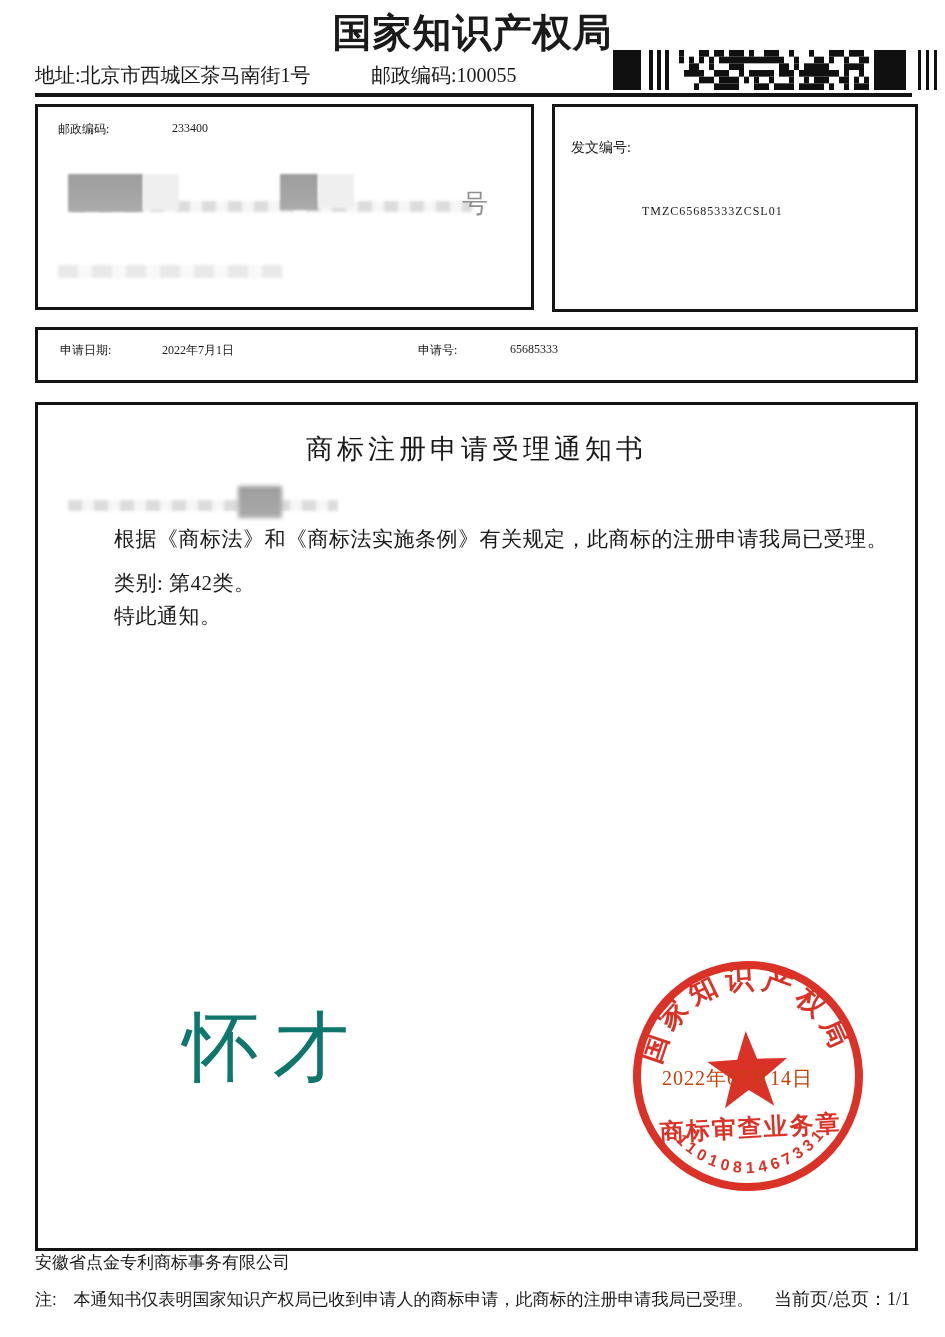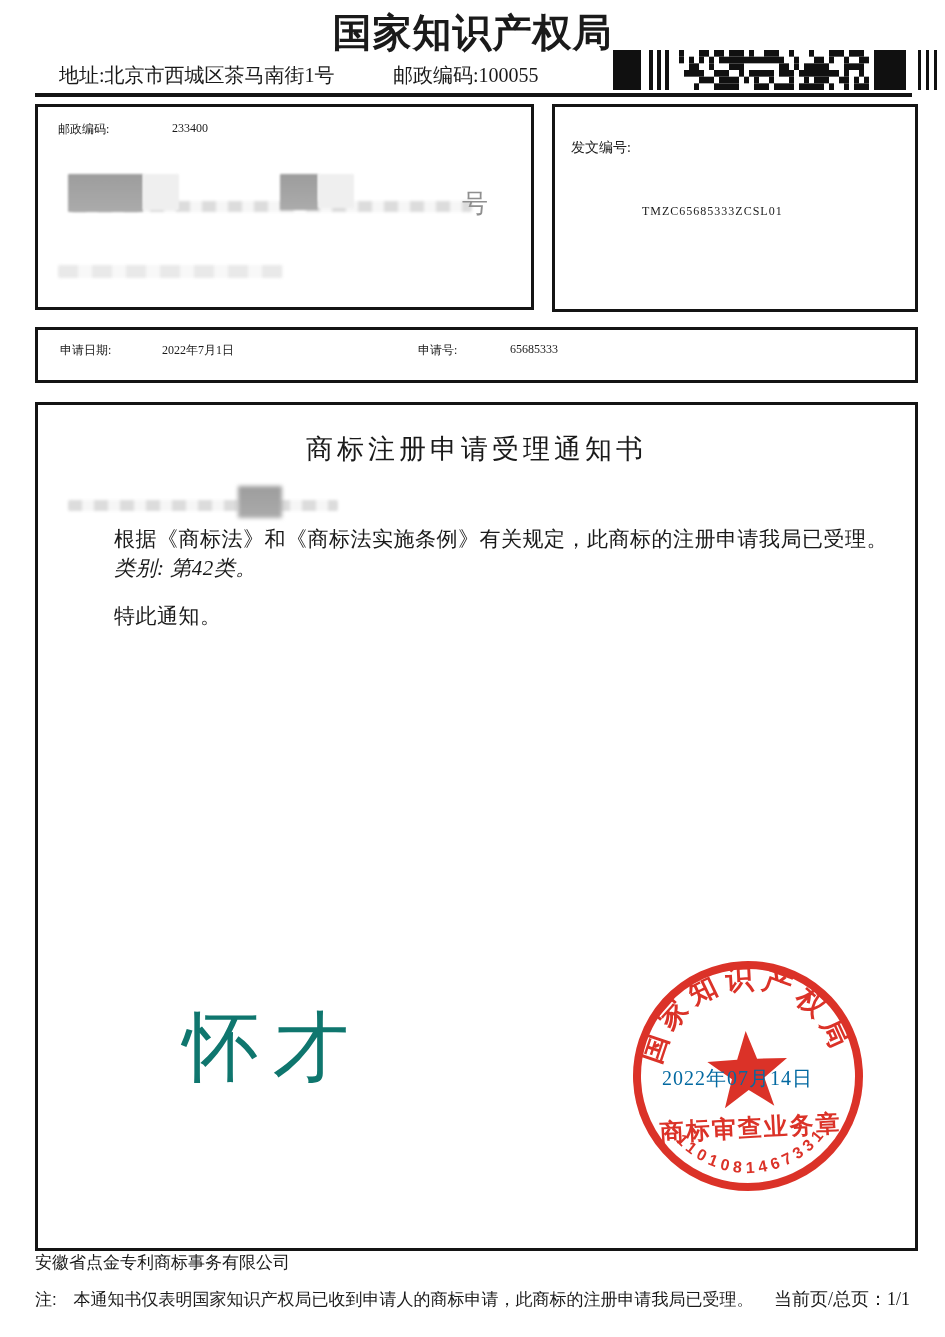--- a/index.html
+++ b/index.html
@@ -18,32 +18,32 @@
   .trademark{position:absolute;left:145px;top:592px;font-size:76px;letter-spacing:14px;
              font-weight:500;font-family:"Liberation Sans","DejaVu Sans",sans-serif;color:#0f766e;}
   .redact-dark{position:absolute;background:linear-gradient(180deg,#9d9d9d,#ababab);
                filter:blur(1.2px);border-radius:1px;}
   .redact-light{position:absolute;background:#efefef;filter:blur(1px);border-radius:1px;}
   .redact-strip{position:absolute;height:11px;filter:blur(1.4px);border-radius:2px;
     background:repeating-linear-gradient(90deg,#dcdcdc 0 14px,#f6f6f6 14px 26px);}
   .ghost{position:absolute;color:#8f8f8f;filter:blur(0.4px);}
   .seal-wrap{position:absolute;left:590px;top:551px;width:240px;height:240px;transform:rotate(-3deg);}
   .seal-date{position:absolute;left:624px;top:660px;font-size:20px;letter-spacing:1px;
-             color:#0369a1;z-index:5;white-space:nowrap;}
+             color:#c2410c;z-index:5;white-space:nowrap;}
   .footer-sans{font-family:"Liberation Sans","DejaVu Sans",sans-serif;}
   .barcode{position:absolute;left:613px;top:50px;width:324px;height:40px;}
 </style>
 </head>
 <body>
 
 <div class="page">
 
   <div class="doc-title">国家知识产权局</div>
-  <div class="hdr-line" style="left:35px;margin-left:24px;">地址:北京市西城区茶马南街1号</div>
-  <div class="hdr-line" style="left:393px;">邮政编码:100055</div>
+  <div class="hdr-line" style="left:35px;">地址:北京市西城区茶马南街1号</div>
+  <div class="hdr-line" style="left:371px;">邮政编码:100055</div>
   <div class="barcode"><svg width="324" height="40" viewBox="0 0 324 40">
         <rect x="0" y="0" width="28" height="40" fill="#101010"></rect>
         <rect x="36" y="0" width="4" height="40" fill="#101010"></rect>
         <rect x="44" y="0" width="4" height="40" fill="#101010"></rect>
         <rect x="52" y="0" width="4" height="40" fill="#101010"></rect>
         <rect x="66" y="0" width="5" height="6.666666666666667" fill="#101010"></rect>
         <rect x="86" y="0" width="5" height="6.666666666666667" fill="#101010"></rect>
         <rect x="91" y="0" width="5" height="6.666666666666667" fill="#101010"></rect>
         <rect x="101" y="0" width="5" height="6.666666666666667" fill="#101010"></rect>
         <rect x="106" y="0" width="5" height="6.666666666666667" fill="#101010"></rect>
@@ -203,21 +203,21 @@
     <span class="lbl" style="left:472px;top:12px;">65685333</span>
   </div>
 
   <div class="box" style="left:35px;top:402px;width:877px;height:843px;">
     <div class="notice-title">商标注册申请受理通知书</div>
 
     <div class="redact-strip" style="left:30px;top:95px;width:270px;"></div>
     <div class="redact-dark" style="left:200px;top:81px;width:44px;height:32px;filter:blur(2.2px);"></div>
 
     <div class="body-line" style="top:120px;">根据《商标法》和《商标法实施条例》有关规定，此商标的注册申请我局已受理。</div>
-    <div class="body-line" style="top:149px;font-style:italic;">类别: 第42类。</div>
+    <div class="body-line" style="top:164px;">类别: 第42类。</div>
     <div class="body-line" style="top:197px;">特此通知。</div>
 
     <div class="trademark">怀才</div>
 
     <svg class="seal-wrap" viewBox="0 0 240 240" width="240" height="240" xmlns="http://www.w3.org/2000/svg">
       <g opacity="0.93">
         <circle cx="120" cy="120" r="111" fill="none" stroke="#d92318" stroke-width="8" class="seal-red-stroke"></circle>
         <path id="sealTopArc" d="M 33.3 135.3 A 88 88 0 1 1 206.7 135.3" fill="none"></path>
         <path id="sealBottomArc" d="M 36 168.5 A 97 97 0 0 0 204 168.5" fill="none"></path>
         <text font-size="28" font-weight="bold" letter-spacing="7" fill="#d92318" class="seal-red-fill" font-family="Liberation Serif, DejaVu Serif, serif">

